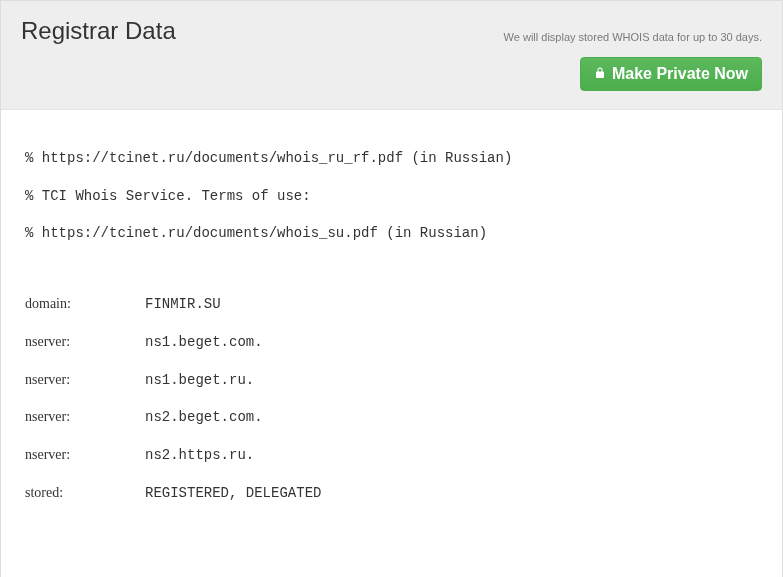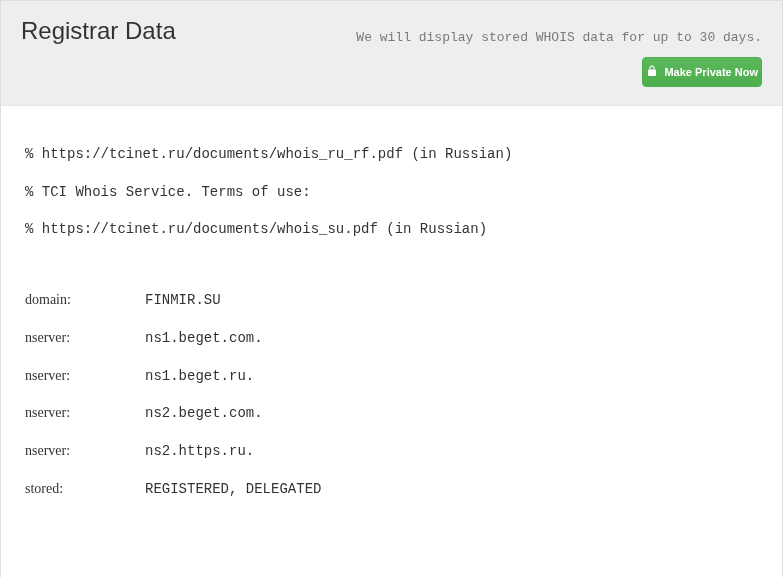--- a/index.html
+++ b/index.html
@@ -23,40 +23,39 @@
     justify-content: space-between;
     align-items: center;
   }
   .title {
     font-size: 24px;
     font-weight: normal;
     color: #333;
     margin: 0;
   }
   .notice {
-    font-size: 13px;
+    font-size: 11px;
     color: #7a7a7a;
     margin-top: 12px;
-    font-family: Liberation Mono, monospace;
   }
   .btn-row {
     margin-top: 12px;
     text-align: right;
   }
   .btn {
     display: inline-flex;
     align-items: center;
     gap: 6px;
     background: #5cb85c;
     background: linear-gradient(#5cb85c,#4cae4c);
     border: 1px solid #4cae4c;
     color: #fff;
-    font-size: 11px;
+    font-size: 16px;
     font-weight: bold;
-    padding: 7px 3px;
+    padding: 7px 13px;
     border-radius: 4px;
     cursor: pointer;
     margin-left: 12px;
   }
   .content {
     background: #fff;
     padding: 20px 24px;
     font-family: "Courier New", Courier, monospace;
     font-size: 14px;
     color: #333;

